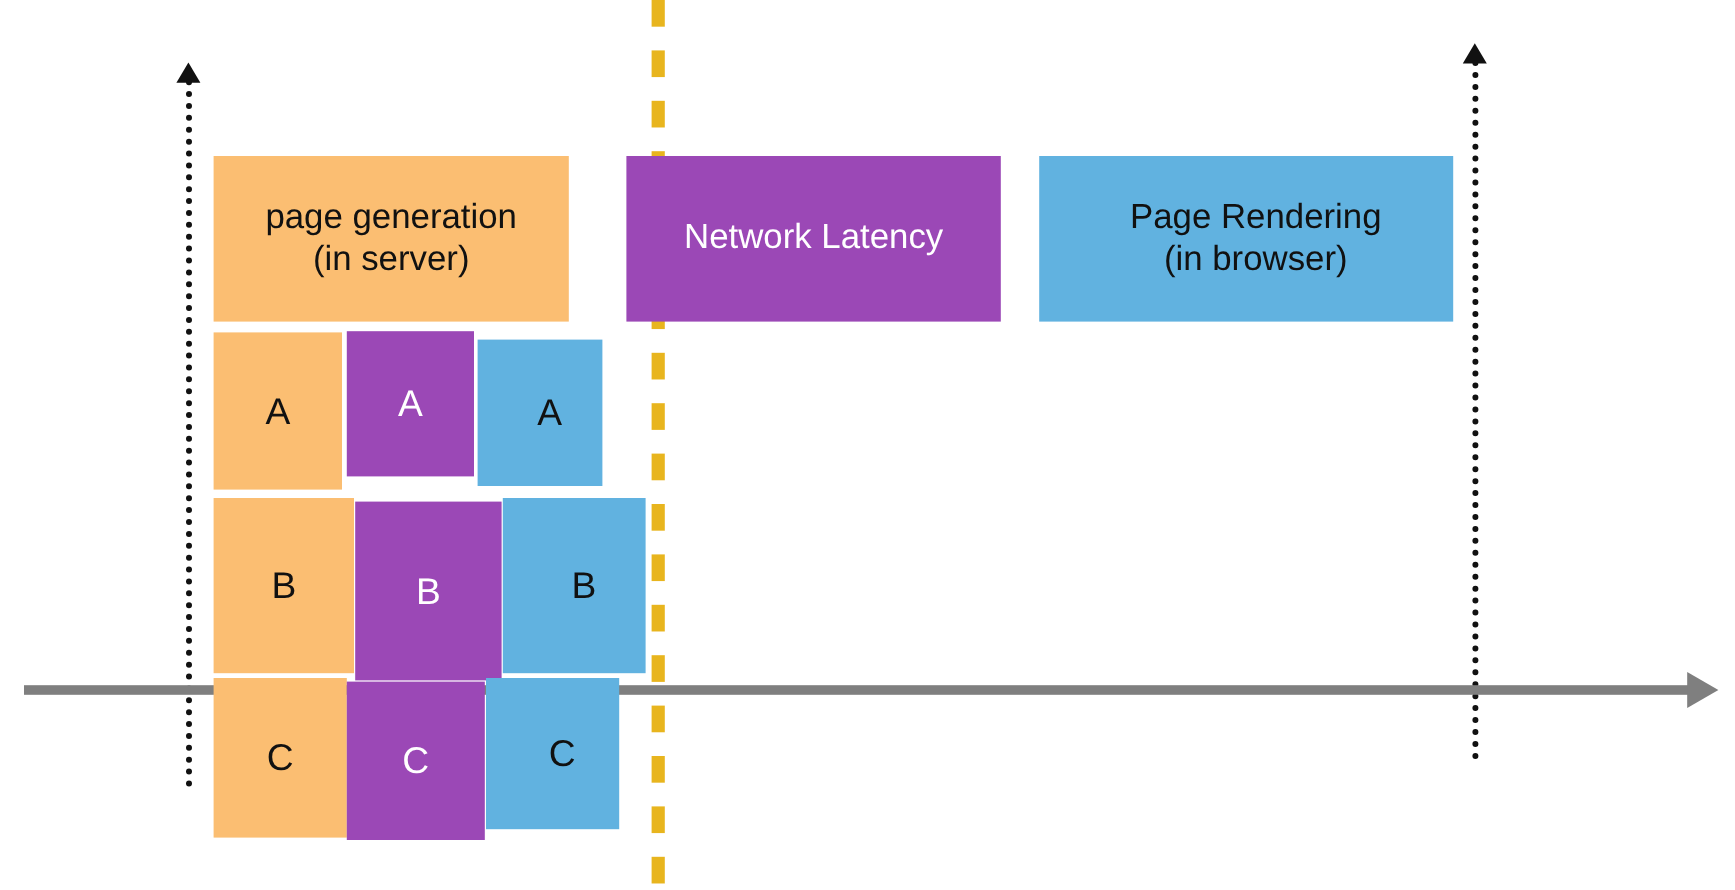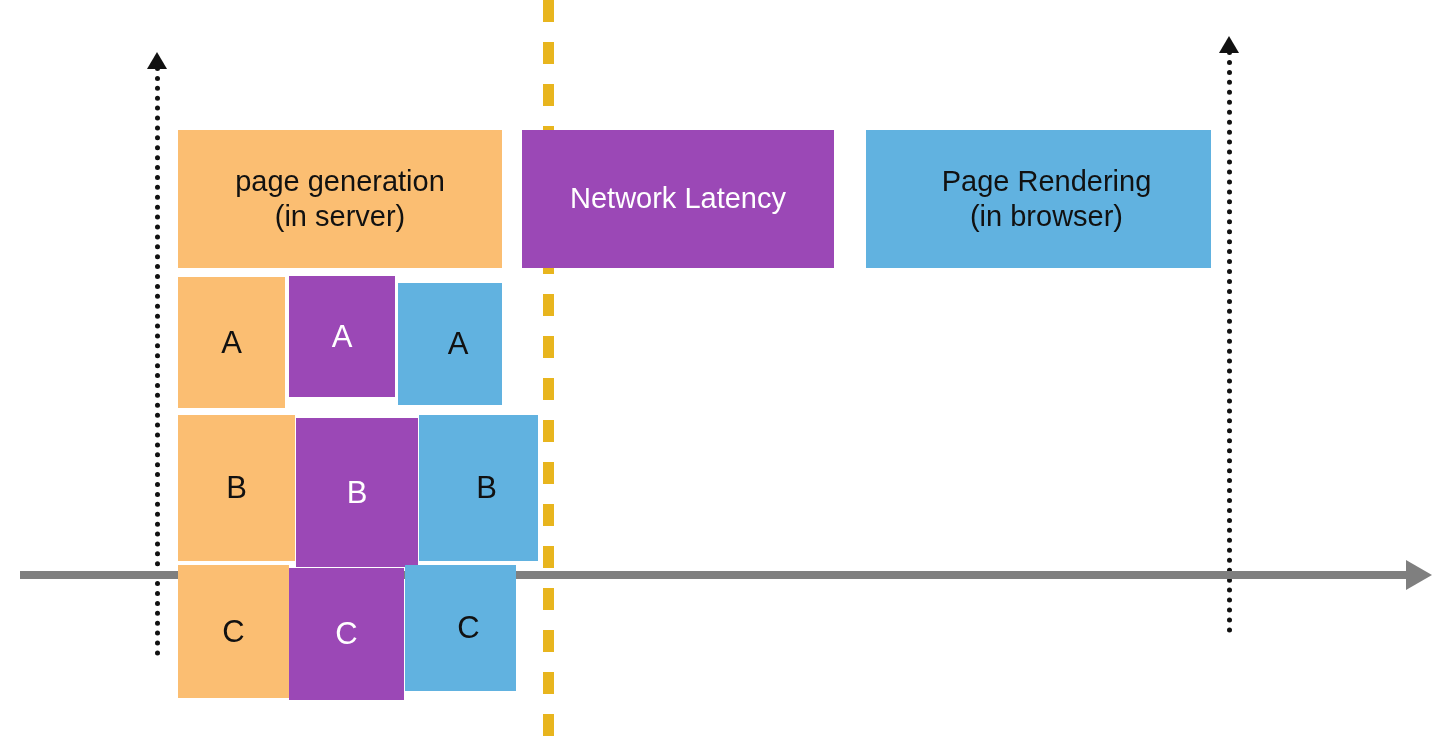--- a/index.html
+++ b/index.html
@@ -102,21 +102,21 @@
   <div class="vline" style="left:155px; top:66px; height:590px;"></div>
 
   <div class="varrow" style="left:1219px; top:36px;"></div>
   <div class="vline" style="left:1227px; top:50px; height:583px;"></div>
 
   <div class="yline" style="left:543px; top:0px; height:742px;"></div>
 
   <div class="haxis" style="left:20px; top:571px; width:1390px;"></div>
   <div class="harrow" style="left:1406px; top:560px;"></div>
 
-  <div class="block c-orange t-dark bar-label" style="left:178px; top:130px; width:324px; height:138px;">page generation
+  <div class="block c-orange t-dark bar-label" style="left:178px; top:130px; width:296px; height:138px;">page generation
 (in server)</div>
 
   <div class="block c-purple t-light bar-label" style="left:522px; top:130px; width:312px; height:138px;">Network Latency</div>
 
   <div class="block c-blue t-dark bar-label" style="left:866px; top:130px; width:345px; height:138px;">Page Rendering
 (in browser)</div>
 
   <div class="block c-orange t-dark req-label" style="left:178px; top:277px; width:107px; height:131px;">A</div>
 
   <div class="block c-purple t-light req-label" style="left:289px; top:276px; width:106px; height:121px;">A</div>

